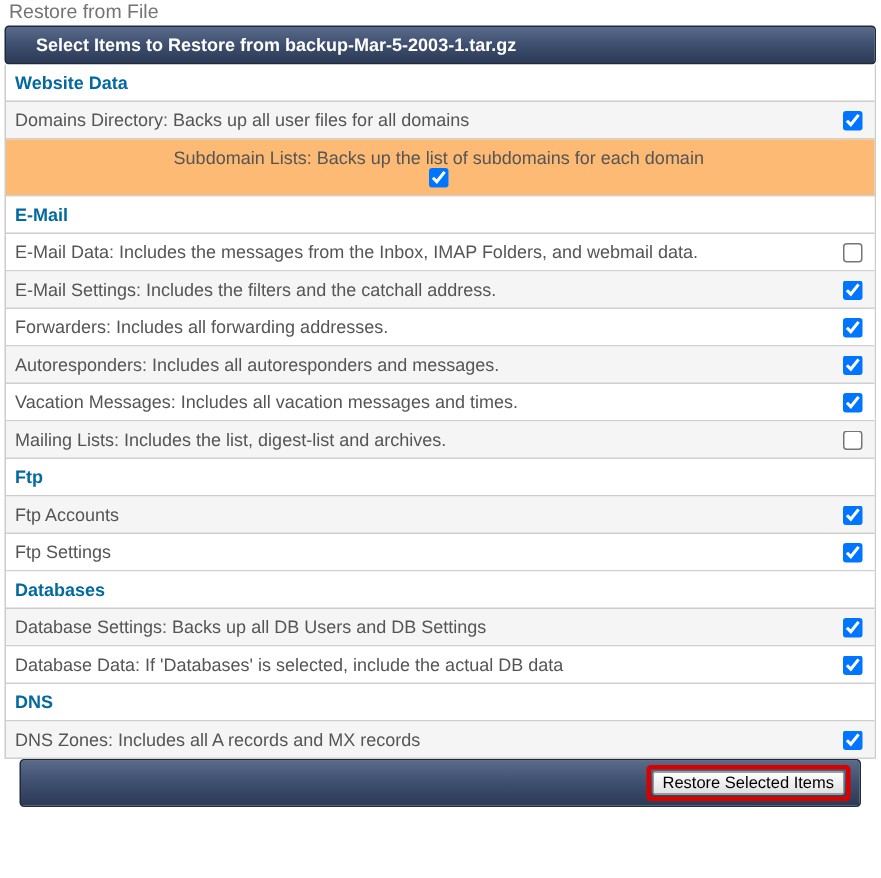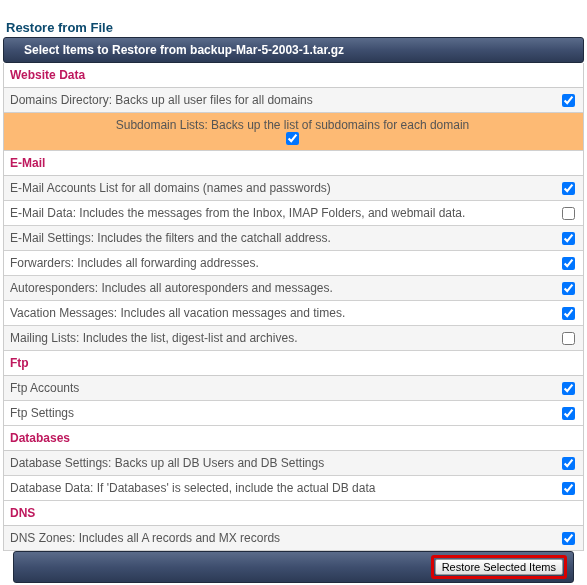--- a/index.html
+++ b/index.html
@@ -4,42 +4,42 @@
 <style>
 * { box-sizing: border-box; margin: 0; padding: 0; }
 body {
   font-family: Verdana, Arial, sans-serif;
   font-size: 12px;
   color: #333;
   background: #fff;
   width: 587px;
 }
 .page-title {
-  font-weight: bold;
+  font-weight: normal;
   font-size: 13px;
-  padding: 20px 6px 2px 6px;
-  color: #0c4a6e;
+  padding: 0 6px 2px 6px;
+  color: #737373;
 }
 .banner {
   background: linear-gradient(to bottom, #5a6b8a 0%, #3e4e6e 50%, #2c3a55 100%);
   color: #fff;
   font-size: 12px;
   font-weight: bold;
   padding: 5px 20px;
   border-radius: 3px;
   margin: 0 3px;
   border: 1px solid #1f2a3d;
 }
 .section-header {
   font-weight: bold;
   font-size: 12px;
   padding: 5px 6px;
   background: #fff;
   border-bottom: 1px solid #ccc;
-  color: #be185d;
+  color: #0369a1;
 }
 .row {
   display: flex;
   align-items: center;
   justify-content: space-between;
   padding: 5px 8px 5px 6px;
   border-bottom: 1px solid #d0d0d0;
   font-size: 12px;
   color: #555;
 }
@@ -84,24 +84,20 @@
     <div class="section-header">Website Data</div>
     <div class="row striped" style="background: rgb(245, 245, 245);">
       <span class="label">Domains Directory: Backs up all user files for all domains</span>
       <input type="checkbox" checked="" style="">
     </div>
     <div class="row" style="background: #fdba74; flex-direction: column;">
       <span class="label">Subdomain Lists: Backs up the list of subdomains for each domain</span>
       <input type="checkbox" checked="" style="">
     </div>
     <div class="section-header">E-Mail</div>
-    <div class="row striped" style="background: rgb(245, 245, 245);">
-      <span class="label">E-Mail Accounts List for all domains (names and passwords)</span>
-      <input type="checkbox" checked="" style="">
-    </div>
     <div class="row" style="background: rgb(255, 255, 255);">
       <span class="label">E-Mail Data: Includes the messages from the Inbox, IMAP Folders, and webmail data.</span>
       <input type="checkbox" style="">
     </div>
     <div class="row striped" style="background: rgb(245, 245, 245); gap: 36px;">
       <span class="label">E-Mail Settings: Includes the filters and the catchall address.</span>
       <input type="checkbox" checked="" style="">
     </div>
     <div class="row" style="background: rgb(255, 255, 255);">
       <span class="label">Forwarders: Includes all forwarding addresses.</span>

